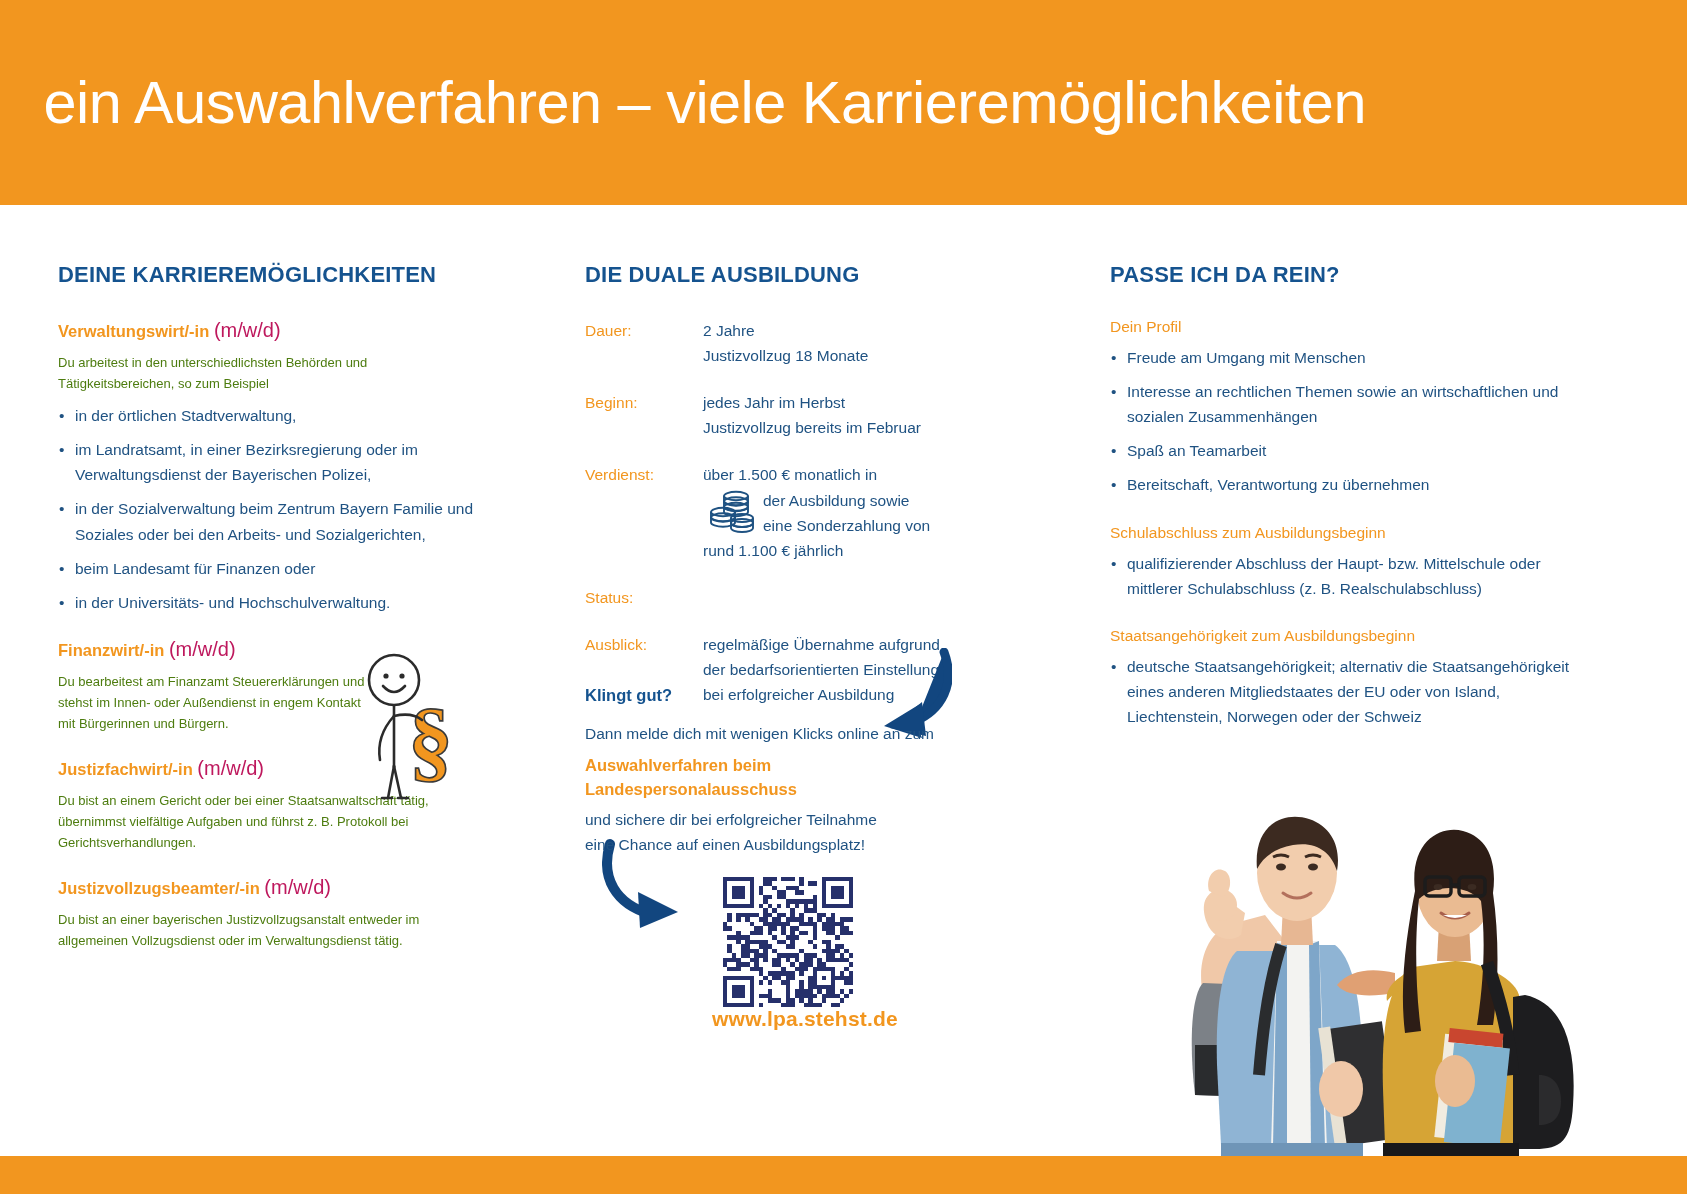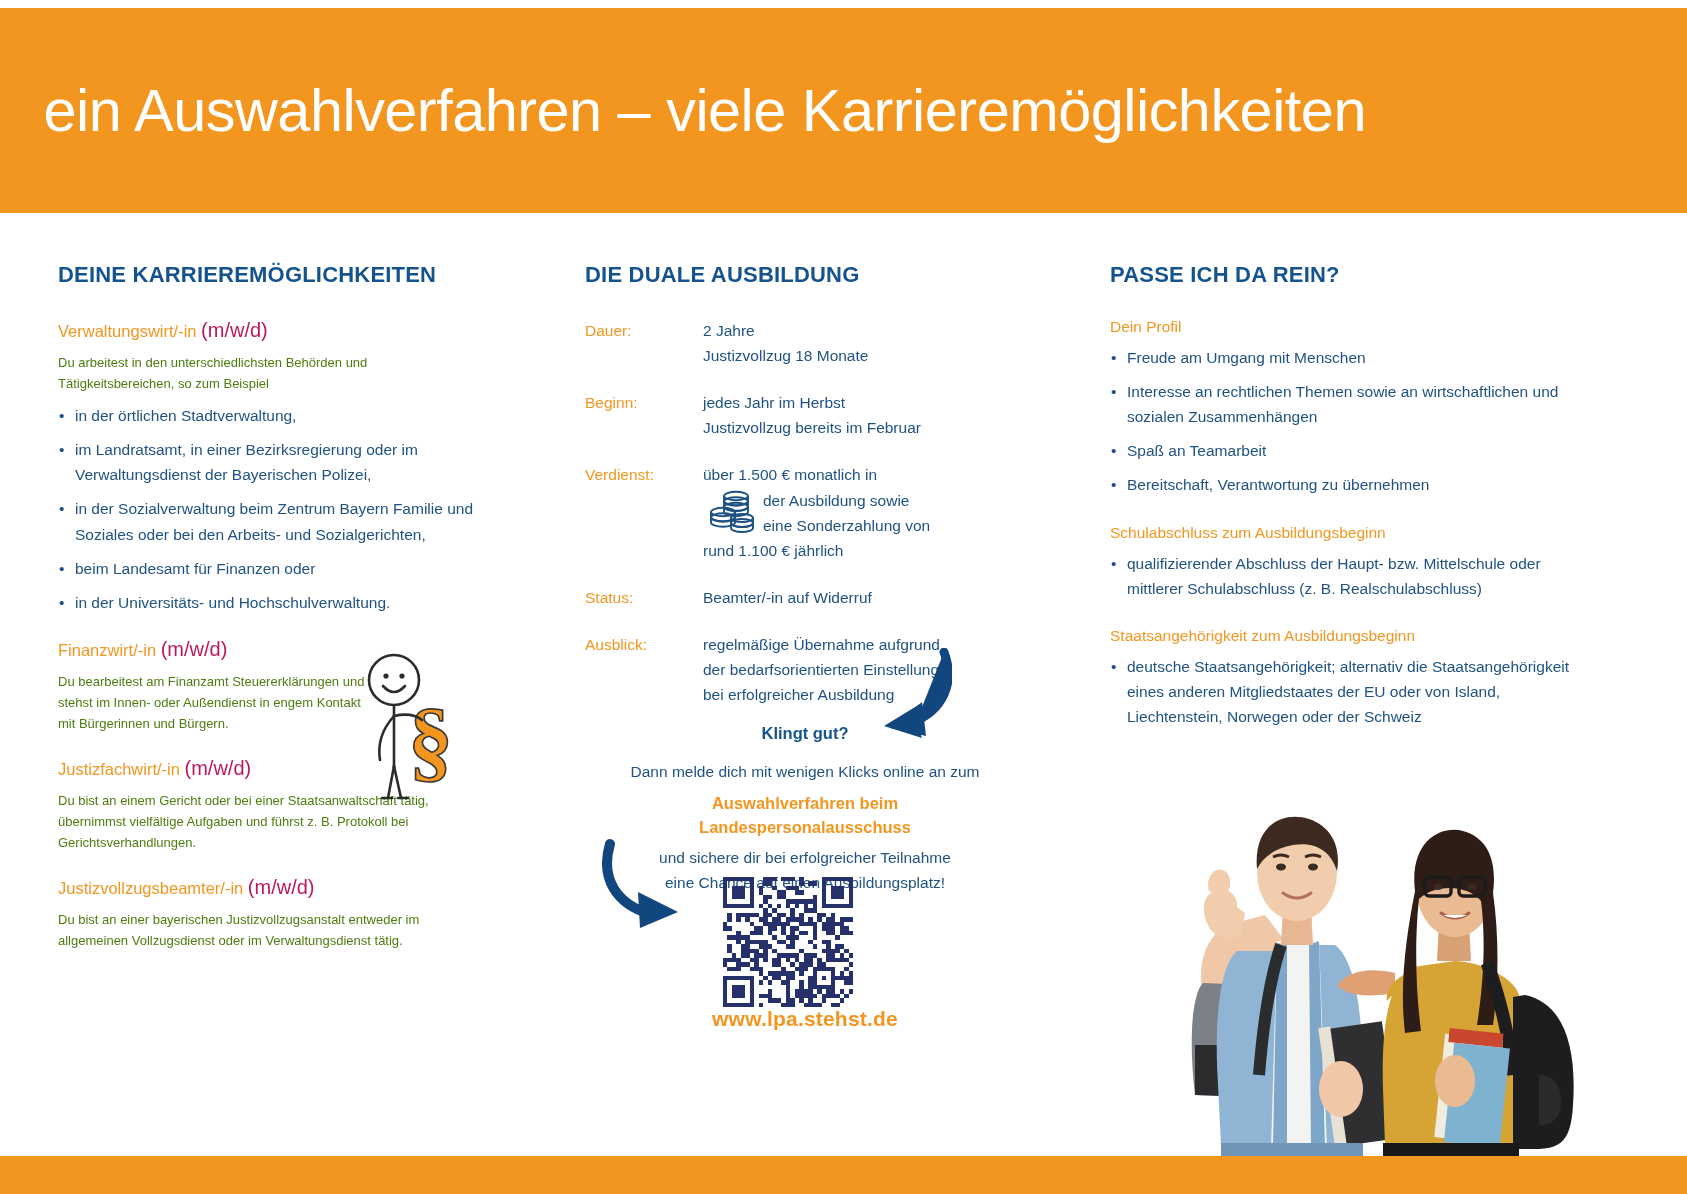--- a/index.html
+++ b/index.html
@@ -16,21 +16,21 @@
   .page {
     position: relative;
     width: 1687px;
     height: 1194px;
     background: #ffffff;
   }
 
   
   .header-banner {
     position: absolute;
-    left: 0; top: 8px;
+    left: 0; top: 0;
     width: 1687px;
     height: 205px;
     background: #f2961f;
     display: flex;
     align-items: center;
   }
   .header-title {
     color: #ffffff;
     font-size: 60px;
     font-weight: 400;
@@ -70,21 +70,21 @@
   }
 
   .job-title {
     margin-top: 22px;
     margin-bottom: 10px;
     font-size: 16.5px;
     line-height: 1.2;
   }
   .job-title .name {
     color: #f2961f;
-    font-weight: normal;
+    font-weight: bold;
   }
   .job-title .mwd {
     color: #be185d;
     font-weight: normal;
     font-size: 20px;
   }
 
   .body-text {
     color: #4d7c0f;
     font-size: 13px;
@@ -138,23 +138,23 @@
     top: 26px;
     width: 48px;
     height: 46px;
   }
   .verdienst-indent { padding-left: 60px; }
 
   
   .cta {
     position: absolute;
     left: 585px;
-    top: 724px;
+    top: 686px;
     width: 440px;
-    text-align: center;
+    text-align: left;
   }
   .cta-head {
     color: #15538f;
     font-weight: bold;
     font-size: 16.5px;
     margin-bottom: 16px;
   }
   .cta-line {
     color: #1f5282;
     font-size: 15.5px;
@@ -367,21 +367,20 @@
         </div>
         <div class="verdienst-indent">der Ausbildung sowie</div>
         <div class="verdienst-indent">eine Sonderzahlung von</div>
         <div>rund 1.100 € jährlich</div>
       </div>
     </div>
 
     <div class="def-row">
       <div class="def-label">Status:</div>
       <div class="def-value">
-        <div>Beamter/-in auf Widerruf</div>
       </div>
     </div>
 
     <div class="def-row">
       <div class="def-label">Ausblick:</div>
       <div class="def-value">
         <div>regelmäßige Übernahme aufgrund</div>
         <div>der bedarfsorientierten Einstellung</div>
         <div>bei erfolgreicher Ausbildung</div>
       </div>

